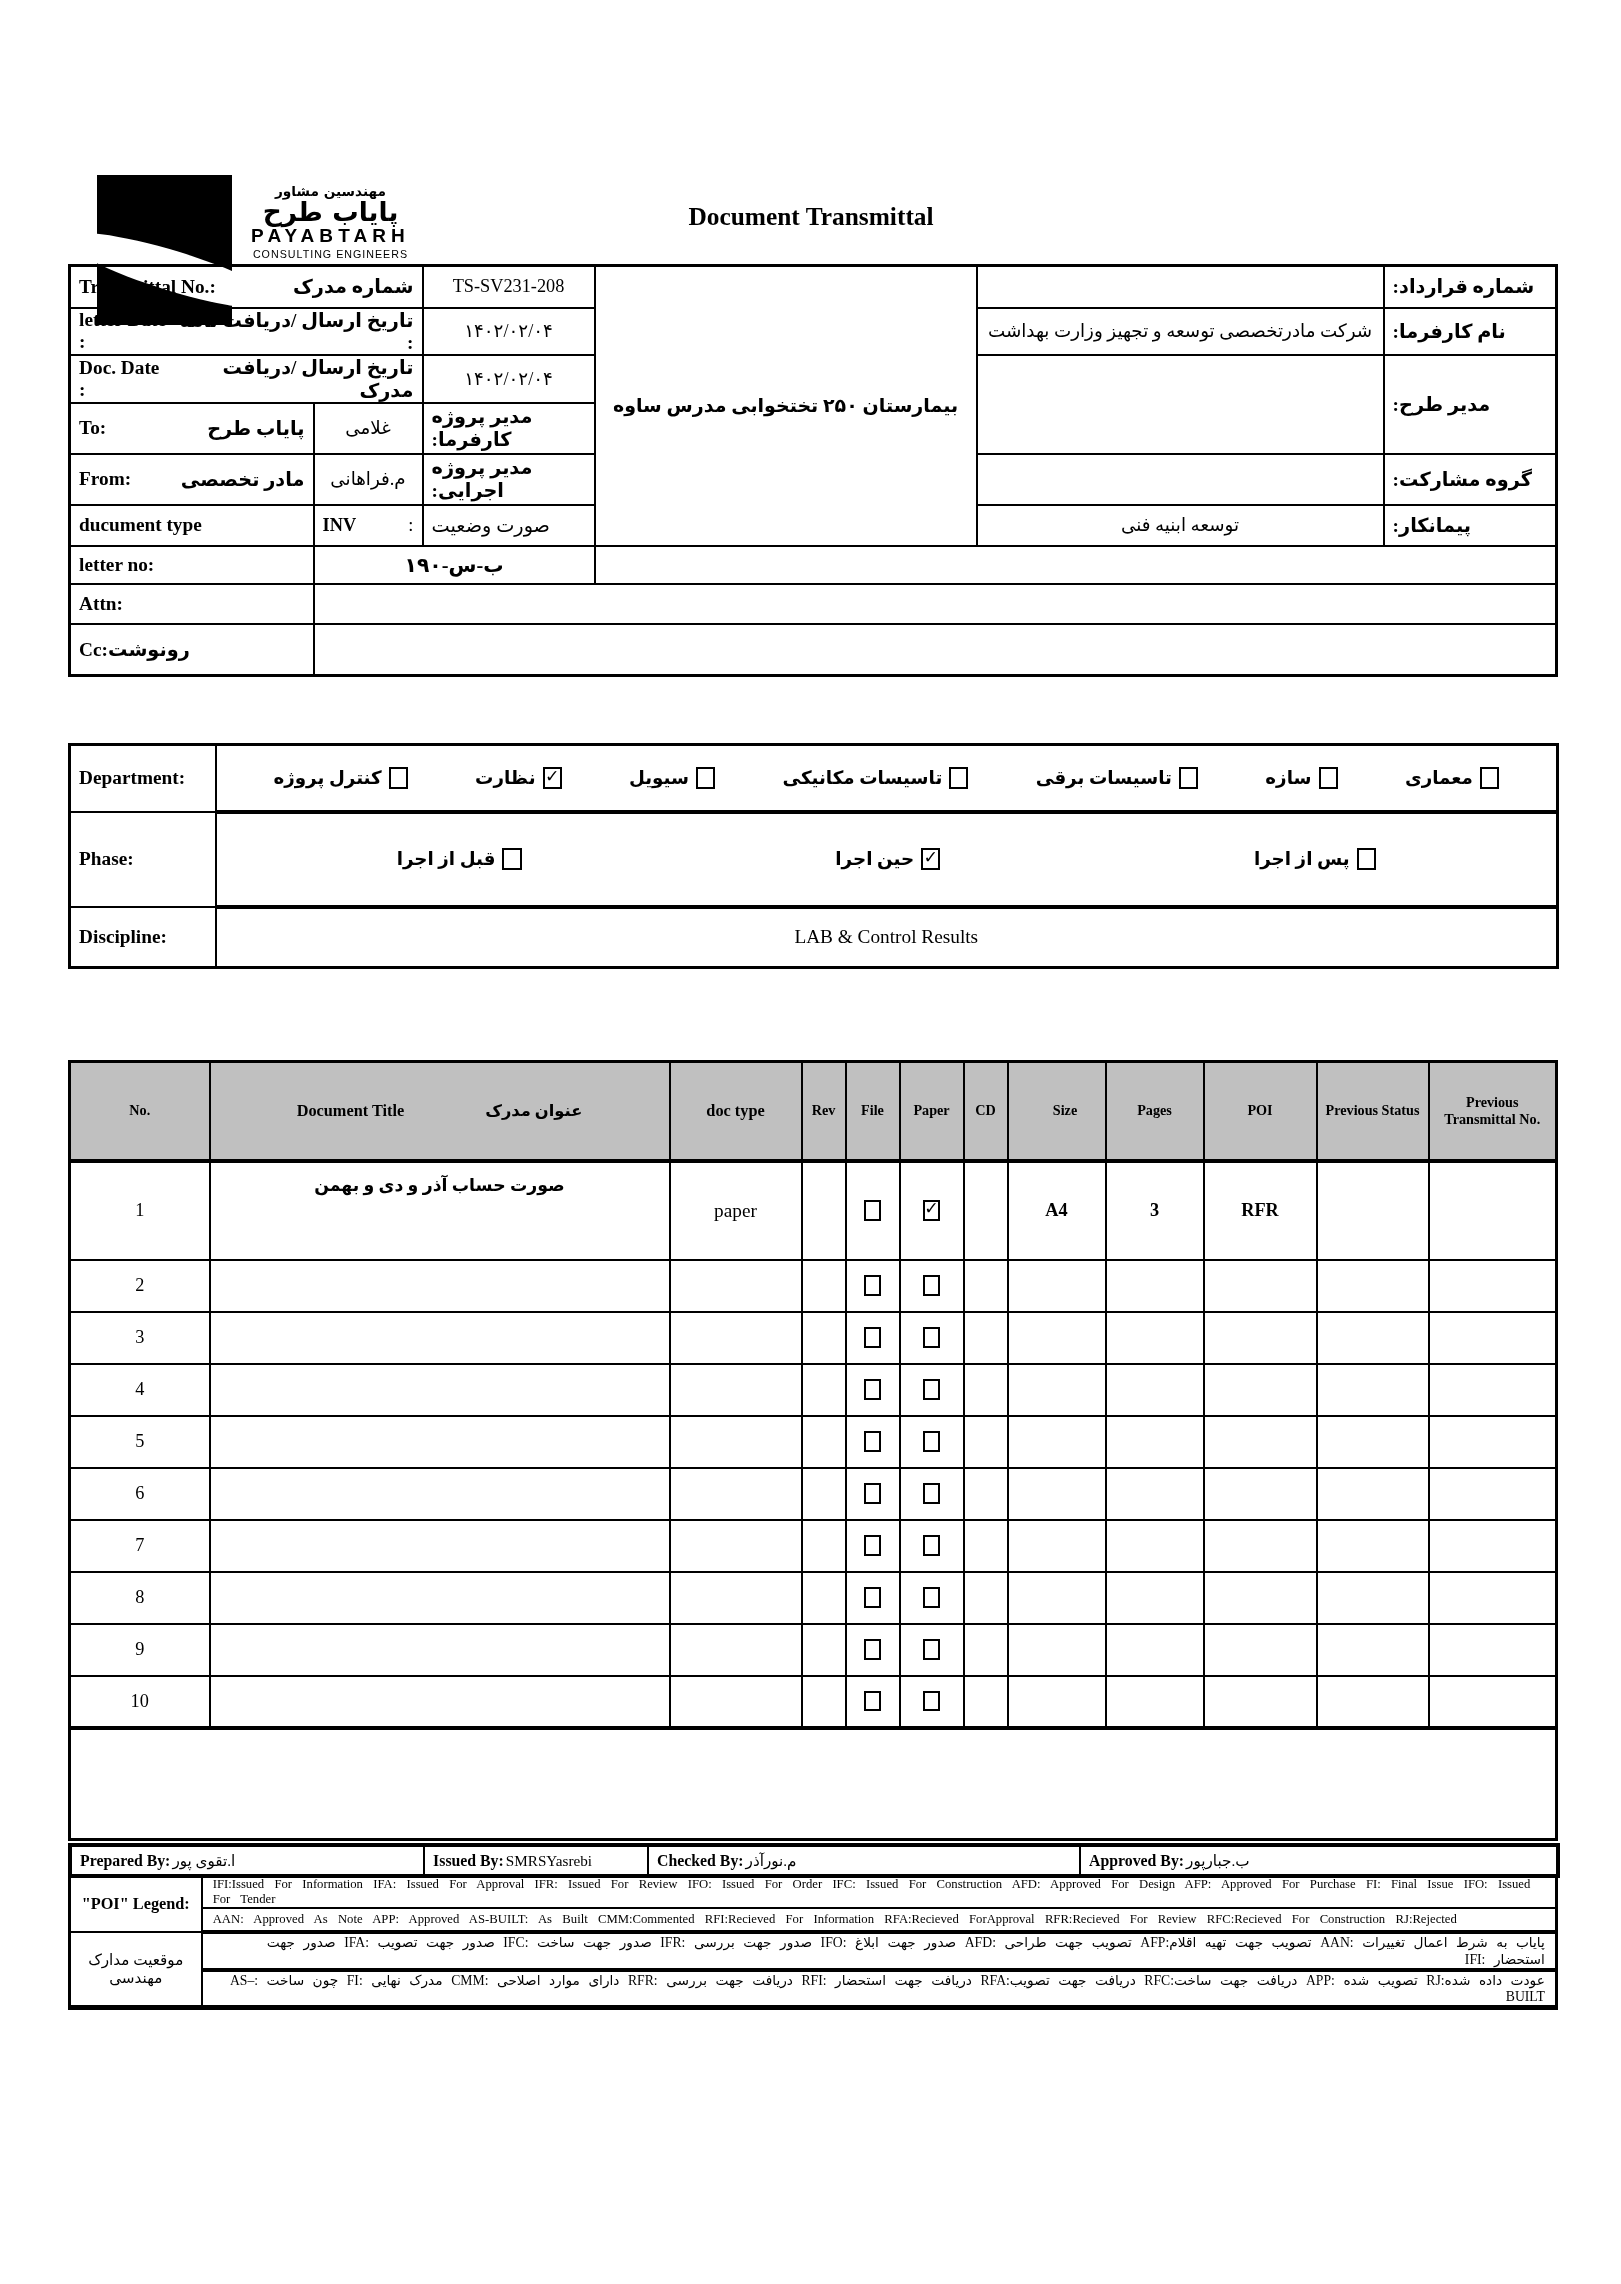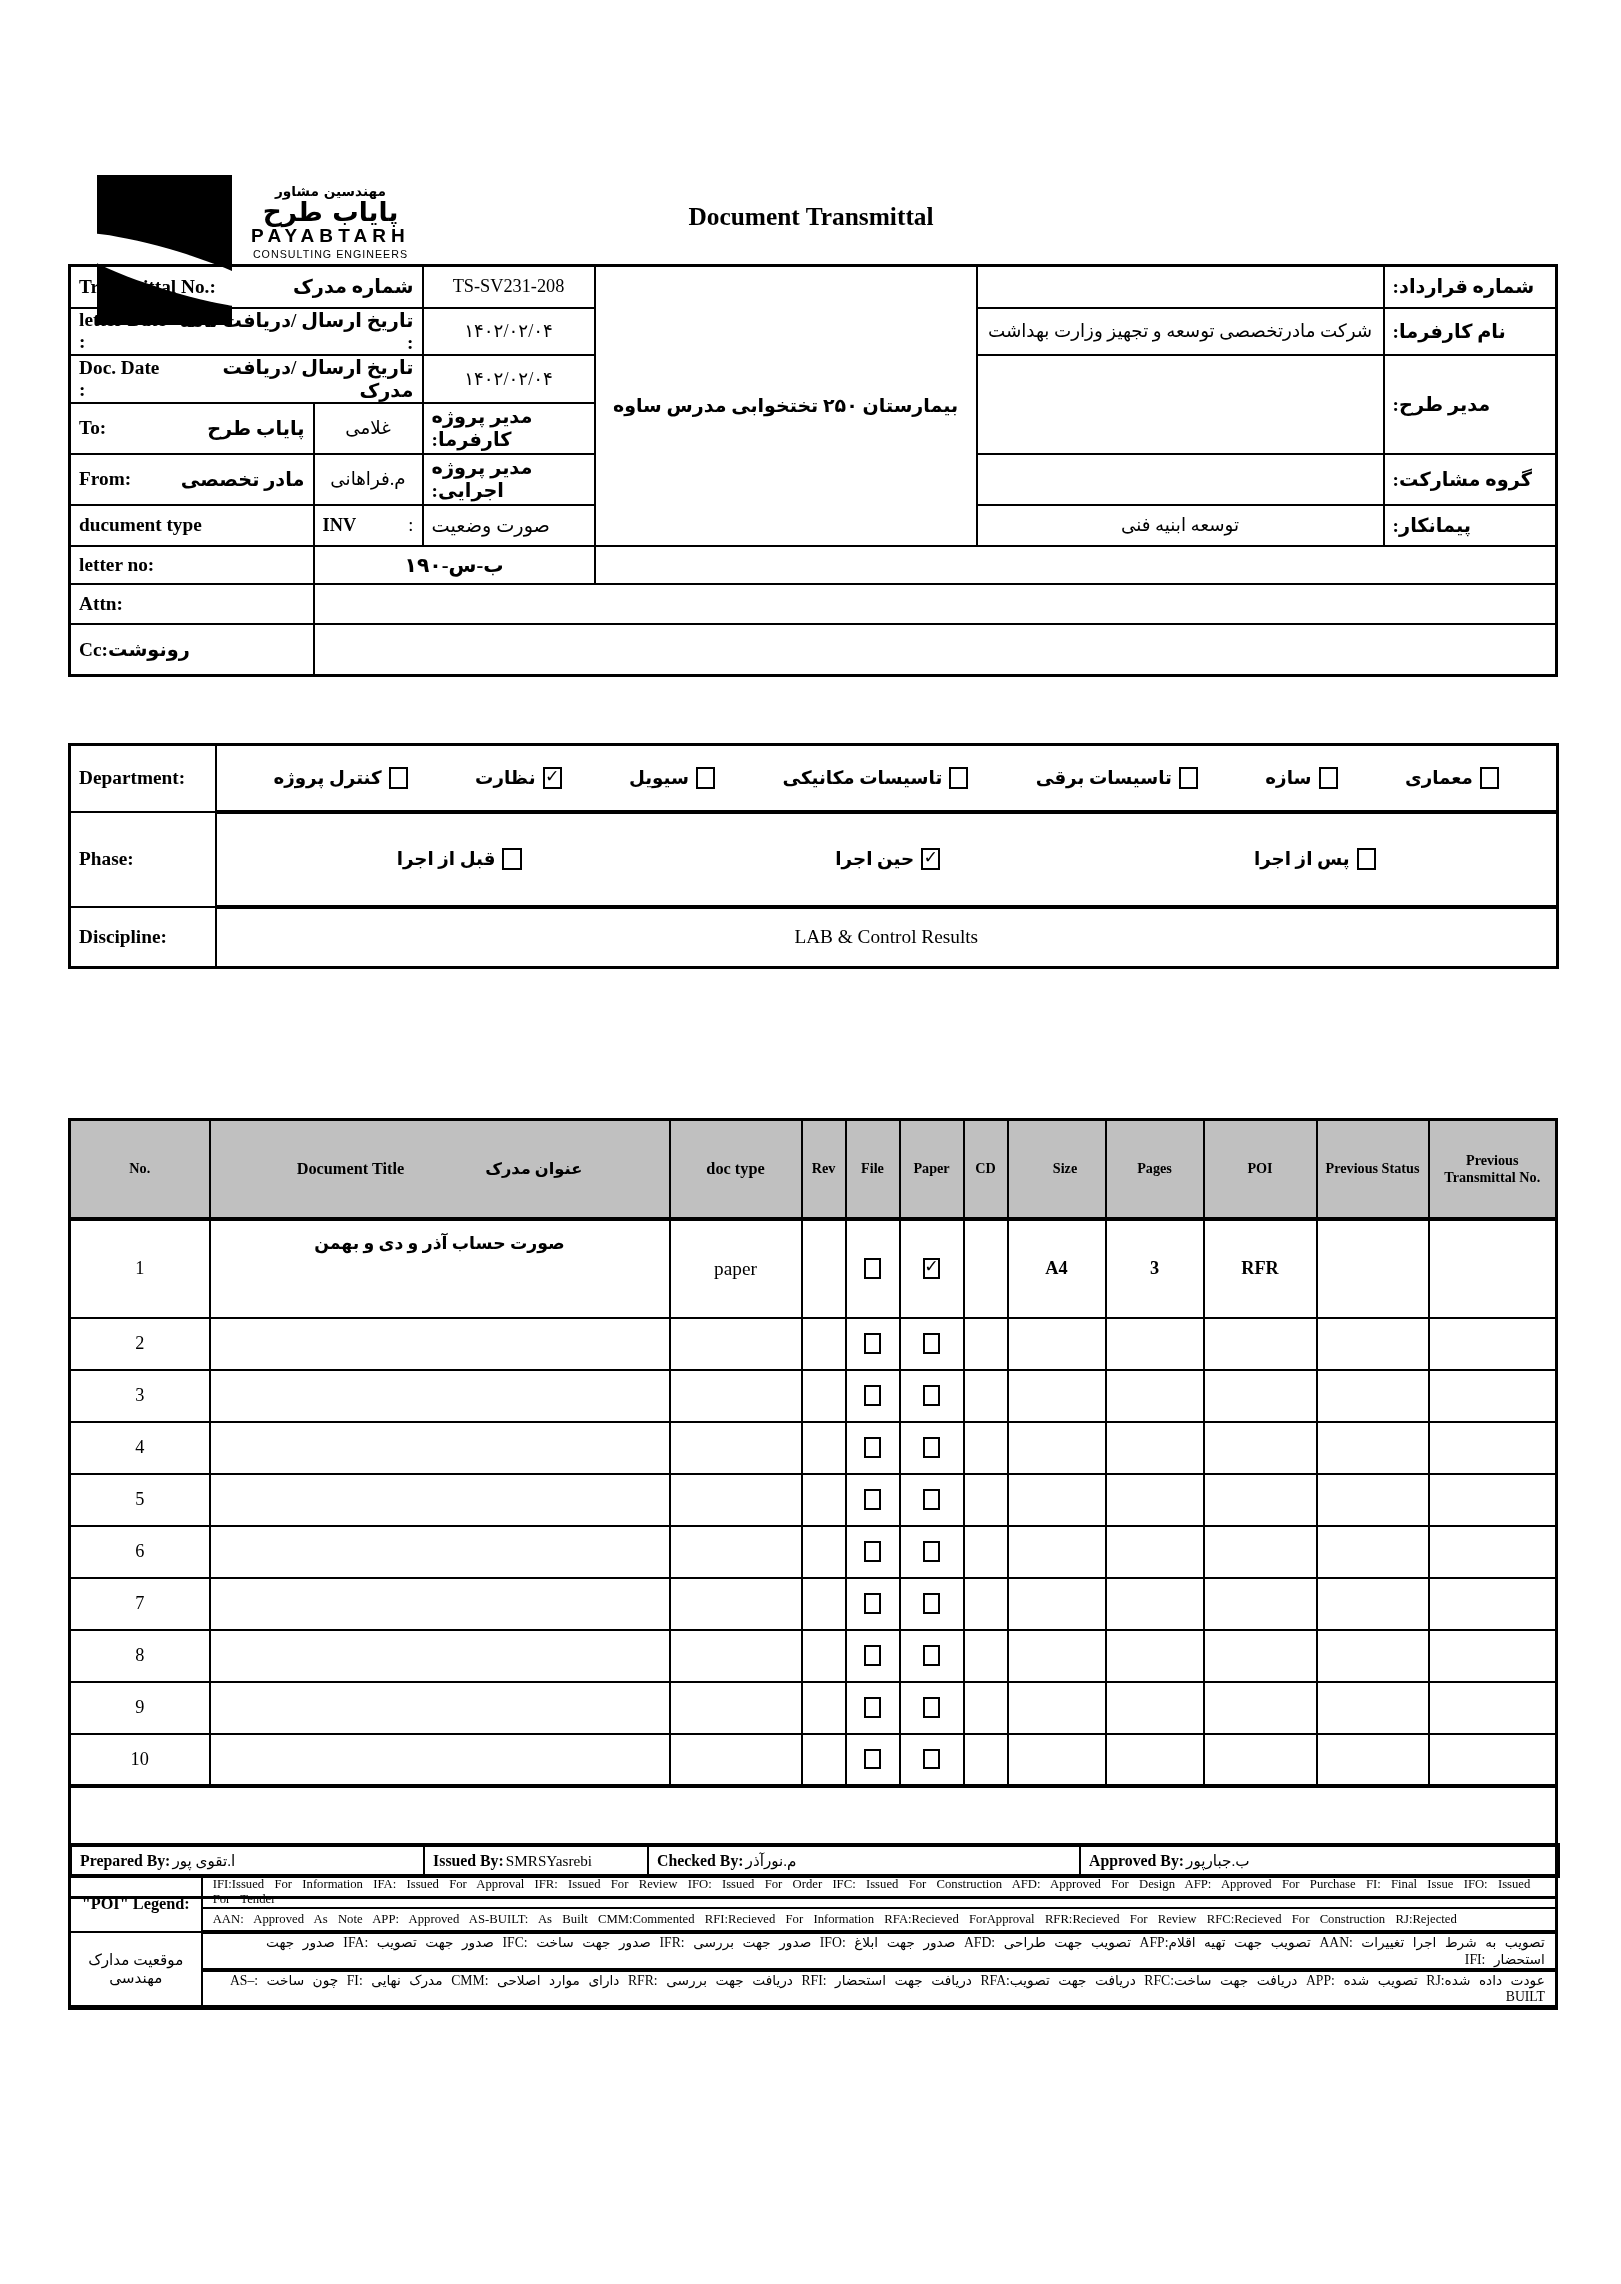--- a/index.html
+++ b/index.html
@@ -209,21 +209,21 @@
       </div>
     </td>
   </tr>
   <tr style="height:61px;">
     <td><span class="lbl en">Discipline:</span></td>
     <td class="ctr"><span class="en" style="font-size:19.3px;">LAB &amp; Control Results</span></td>
   </tr>
 </tbody>
   </table>
 
-<table class="sect" style="top:1118px;width:1488px;">
+<table class="sect" style="top:1060px;width:1488px;">
   <colgroup>
     <col style="width:140px">
       <col style="width:460px">
       <col style="width:132px">
       <col style="width:44px">
       <col style="width:54px">
       <col style="width:64px">
       <col style="width:44px">
       <col style="width:98px">
       <col style="width:98px">
@@ -424,20 +424,20 @@
   <tbody>
       <tr style="height:24.4px;">
     <td rowspan="2" class="ctr"><span class="en b" style="font-size:16.3px;">"POI" Legend:</span></td>
     <td class="legend-en">IFI:Issued For Information IFA: Issued For Approval IFR: Issued For Review IFO: Issued For Order IFC: Issued For Construction AFD: Approved For Design AFP: Approved For Purchase FI: Final Issue IFO: Issued For Tender</td>
   </tr>
   <tr style="height:24.4px;">
     <td class="legend-en" style="border-bottom-width:4.6px;">AAN: Approved As Note APP: Approved AS-BUILT: As Built CMM:Commented RFI:Recieved For Information RFA:Recieved ForApproval RFR:Recieved For Review RFC:Recieved For Construction RJ:Rejected</td>
   </tr>
   <tr style="height:31px;">
     <td rowspan="2" class="ctr"><span class="fa" style="font-size:15.2px;">موقعیت مدارک مهندسی</span></td>
-    <td class="legend-fa" style="border-bottom-width:4.6px;">تصویب به شرط اجرا تغییرات :AAN تصویب جهت تهیه اقلام:AFP تصویب جهت طراحی :AFD صدور جهت ابلاغ :IFO صدور جهت بررسی :IFR صدور جهت ساخت :IFC صدور جهت تصویب :IFA صدور جهت استحضار :IFI</td>
+    <td class="legend-fa" style="border-bottom-width:4.6px;">پایاب به شرط اعمال تغییرات :AAN تصویب جهت تهیه اقلام:AFP تصویب جهت طراحی :AFD صدور جهت ابلاغ :IFO صدور جهت بررسی :IFR صدور جهت ساخت :IFC صدور جهت تصویب :IFA صدور جهت استحضار :IFI</td>
   </tr>
   <tr style="height:31px;">
     <td class="legend-fa">عودت داده شده:RJ تصویب شده :APP دریافت جهت ساخت:RFC دریافت جهت تصویب:RFA دریافت جهت استحضار :RFI دریافت جهت بررسی :RFR دارای موارد اصلاحی :CMM مدرک نهایی :FI چون ساخت :AS–BUILT</td>
   </tr>
 </tbody>
   </table>
 
 
 </body></html>

